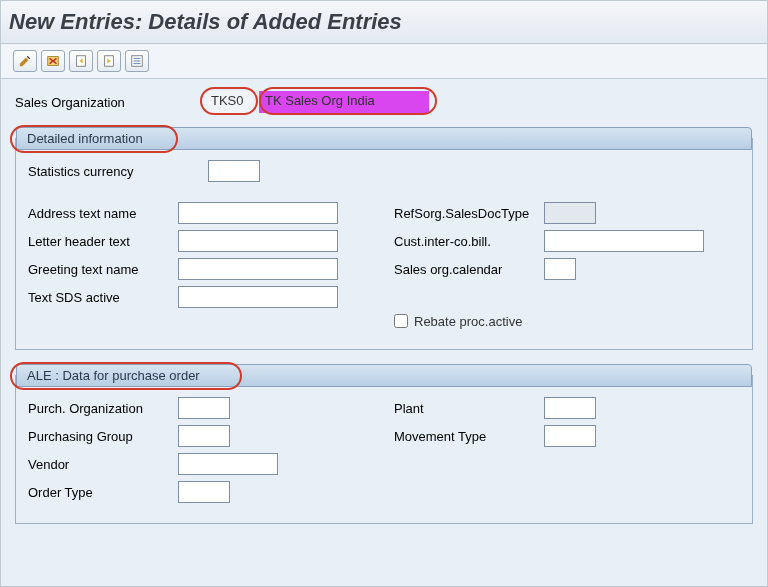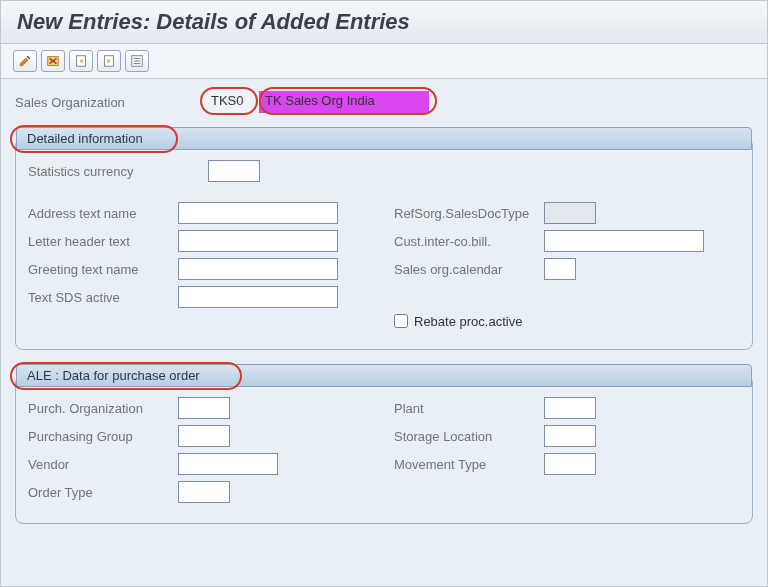--- a/index.html
+++ b/index.html
@@ -10,21 +10,21 @@
     background: #e8eff6;
     color: #333;
     width: 768px;
     height: 587px;
     overflow: hidden;
     border: 1px solid #c0c8d0;
   }
   .title-bar {
     background: linear-gradient(#f4f6f9, #e4e9f0);
     border-bottom: 1px solid #c0c8d0;
-    padding: 8px 16px;
+    padding: 8px 8px;
   }
   .title-bar h1 {
     margin: 0;
     font-size: 22px;
     font-style: italic;
     font-weight: bold;
     color: #3a3f48;
   }
   .toolbar {
     background: #f1f5f9;
@@ -48,35 +48,35 @@
   .content {
     padding: 12px 14px;
   }
   .row {
     display: flex;
     align-items: center;
     margin-bottom: 6px;
   }
   .label {
     flex: 0 0 170px;
-    color: #737373;
+    color: #000000;
   }
   .label-wide { flex: 0 0 180px; }
   .top-row .label { flex: 0 0 190px; }
   .top-row .code {
     display:inline-block; min-width:48px; height:22px; line-height:20px;
     background:#f0f3f7; padding:0 6px;
   }
   .top-row .desc {
     display:inline-block; min-width:170px; height:22px; line-height:20px;
     background:#d946ef; padding:0 6px; margin-left:6px;
   }
   fieldset.group {
     border: 1px solid #9fb1c5;
-    border-radius: 8px;
+    border-radius: 0;
     margin: 14px 0 0 0;
     padding: 10px 12px 14px 12px;
     background: #e8eff6;
     position: relative;
   }
   fieldset.group > legend {
     background: linear-gradient(#d6e4f0,#b9cee3);
     border: 1px solid #8aa2bd;
     border-radius: 4px 4px 0 0;
     padding: 3px 10px;
@@ -236,24 +236,20 @@
             <span class="label">Order Type</span>
             <input type="text" class="fld sm" value="" style="">
           </div>
       </div>
       <div class="col">
         <div class="row">
             <span class="label">Plant</span>
             <input type="text" class="fld sm" value="" style="">
           </div>
         <div class="row">
-            <span class="label">Storage Location</span>
-            <input type="text" class="fld sm" value="" style="">
-          </div>
-        <div class="row">
             <span class="label">Movement Type</span>
             <input type="text" class="fld sm" value="" style="">
           </div>
       </div>
     </div>
   </fieldset>
 
 </div>
 
 </body></html>

